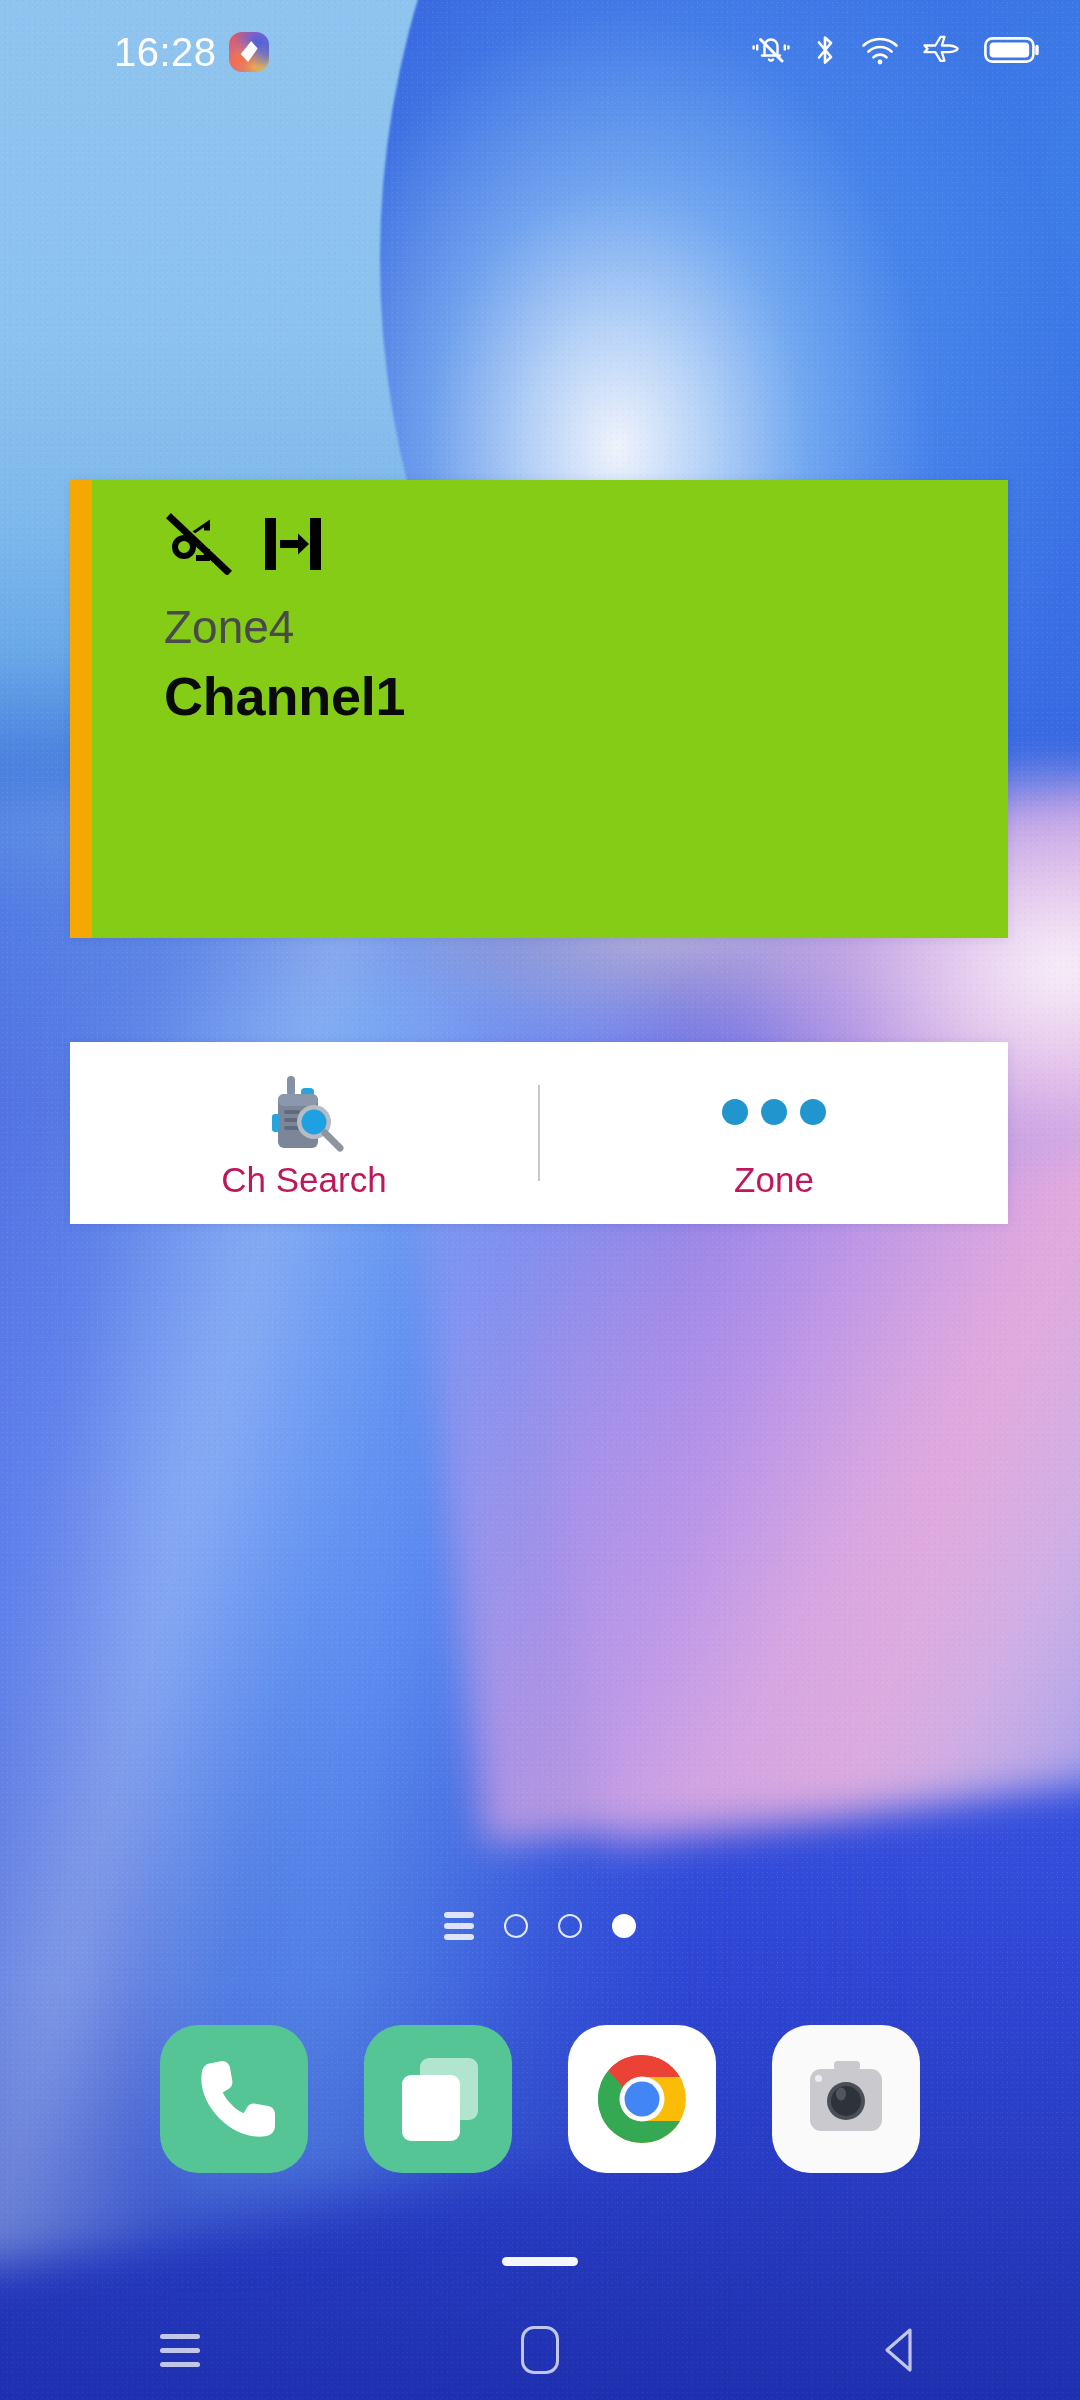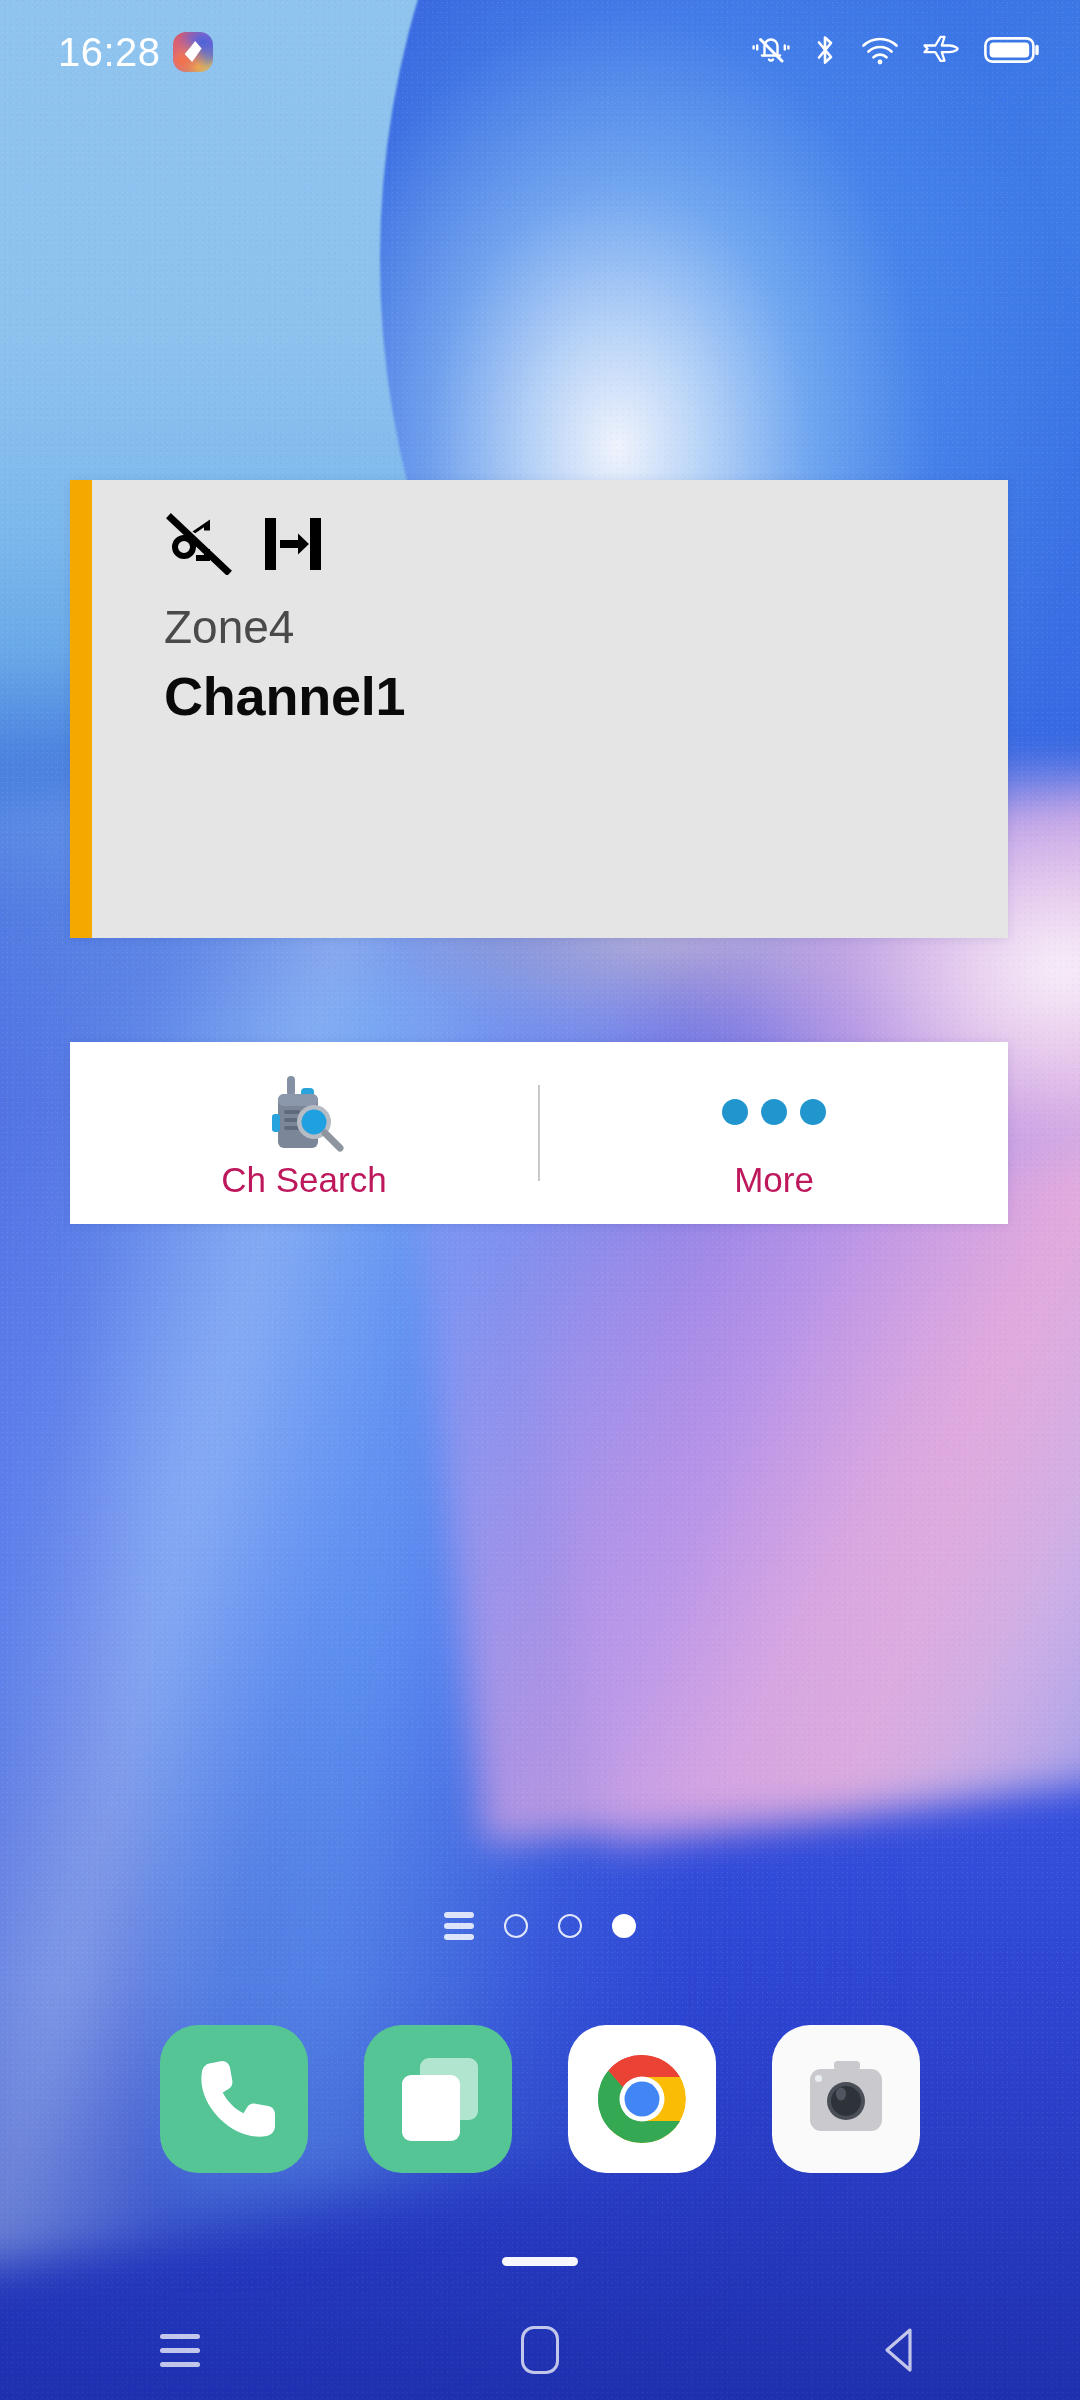--- a/index.html
+++ b/index.html
@@ -159,21 +159,21 @@
 
   
   #statusbar {
     position:absolute; left:0; top:0;
     width:1080px; height:104px;
     display:flex; align-items:center;
     padding:0 40px 0 0;
     color:#fff;
     z-index:40;
   }
-  .sb-left { display:flex; align-items:flex-start; gap:12px; margin-left:58px; }
+  .sb-left { display:flex; align-items:flex-start; gap:12px; margin-left:114px; }
   .sb-clock {
     font-size:40px; font-weight:400; letter-spacing:.5px;
     color:#ffffff; line-height:1;
   }
   .sb-appicon {
     width:40px; height:40px; border-radius:13px;
     background:
       radial-gradient(circle at 22% 72%, #f4704a 0%, rgba(244,112,74,0) 58%),
       radial-gradient(circle at 74% 26%, #4b63d8 0%, rgba(75,99,216,0) 60%),
       radial-gradient(circle at 62% 84%, #f3c04b 0%, rgba(243,192,75,0) 62%),
@@ -188,21 +188,21 @@
   }
   .sb-right { margin-left:auto; display:flex; align-items:center; gap:22px; }
   .sb-ico { display:block; }
 
   
   #widget-card {
     position:absolute;
     left:70px; top:480px;
     width:938px; height:458px;
     display:flex;
-    background:#e5e5e5;
+    background:#84cc16;
     z-index:20;
     box-shadow:0 1px 10px rgba(20,40,120,.10);
   }
   .wc-accent { width:22px; height:100%; background:#F5A800; flex:0 0 22px; }
   .wc-body { flex:1; position:relative; padding:30px 0 0 72px; }
   .wc-icons { display:flex; align-items:center; gap:22px; height:72px; }
   .wc-ico { display:block; }
   .wc-zone {
     margin-top:22px;
     font-size:46px; font-weight:400; color:#4a4a4a;
@@ -423,21 +423,21 @@
     <div class="ab-sep"></div>
 
     <div class="ab-item">
       <div class="ab-iconwrap">
         <div class="dots">
           <i></i>
             <i></i>
             <i></i>
         </div>
       </div>
-      <div class="ab-label">More</div>
+      <div class="ab-label">Zone</div>
     </div>
   </div>
 
   <div id="page-indicator">
     <div class="pi-lines">
       <span></span>
         <span></span>
         <span></span>
     </div>
     <div class="pi-dot"></div>

